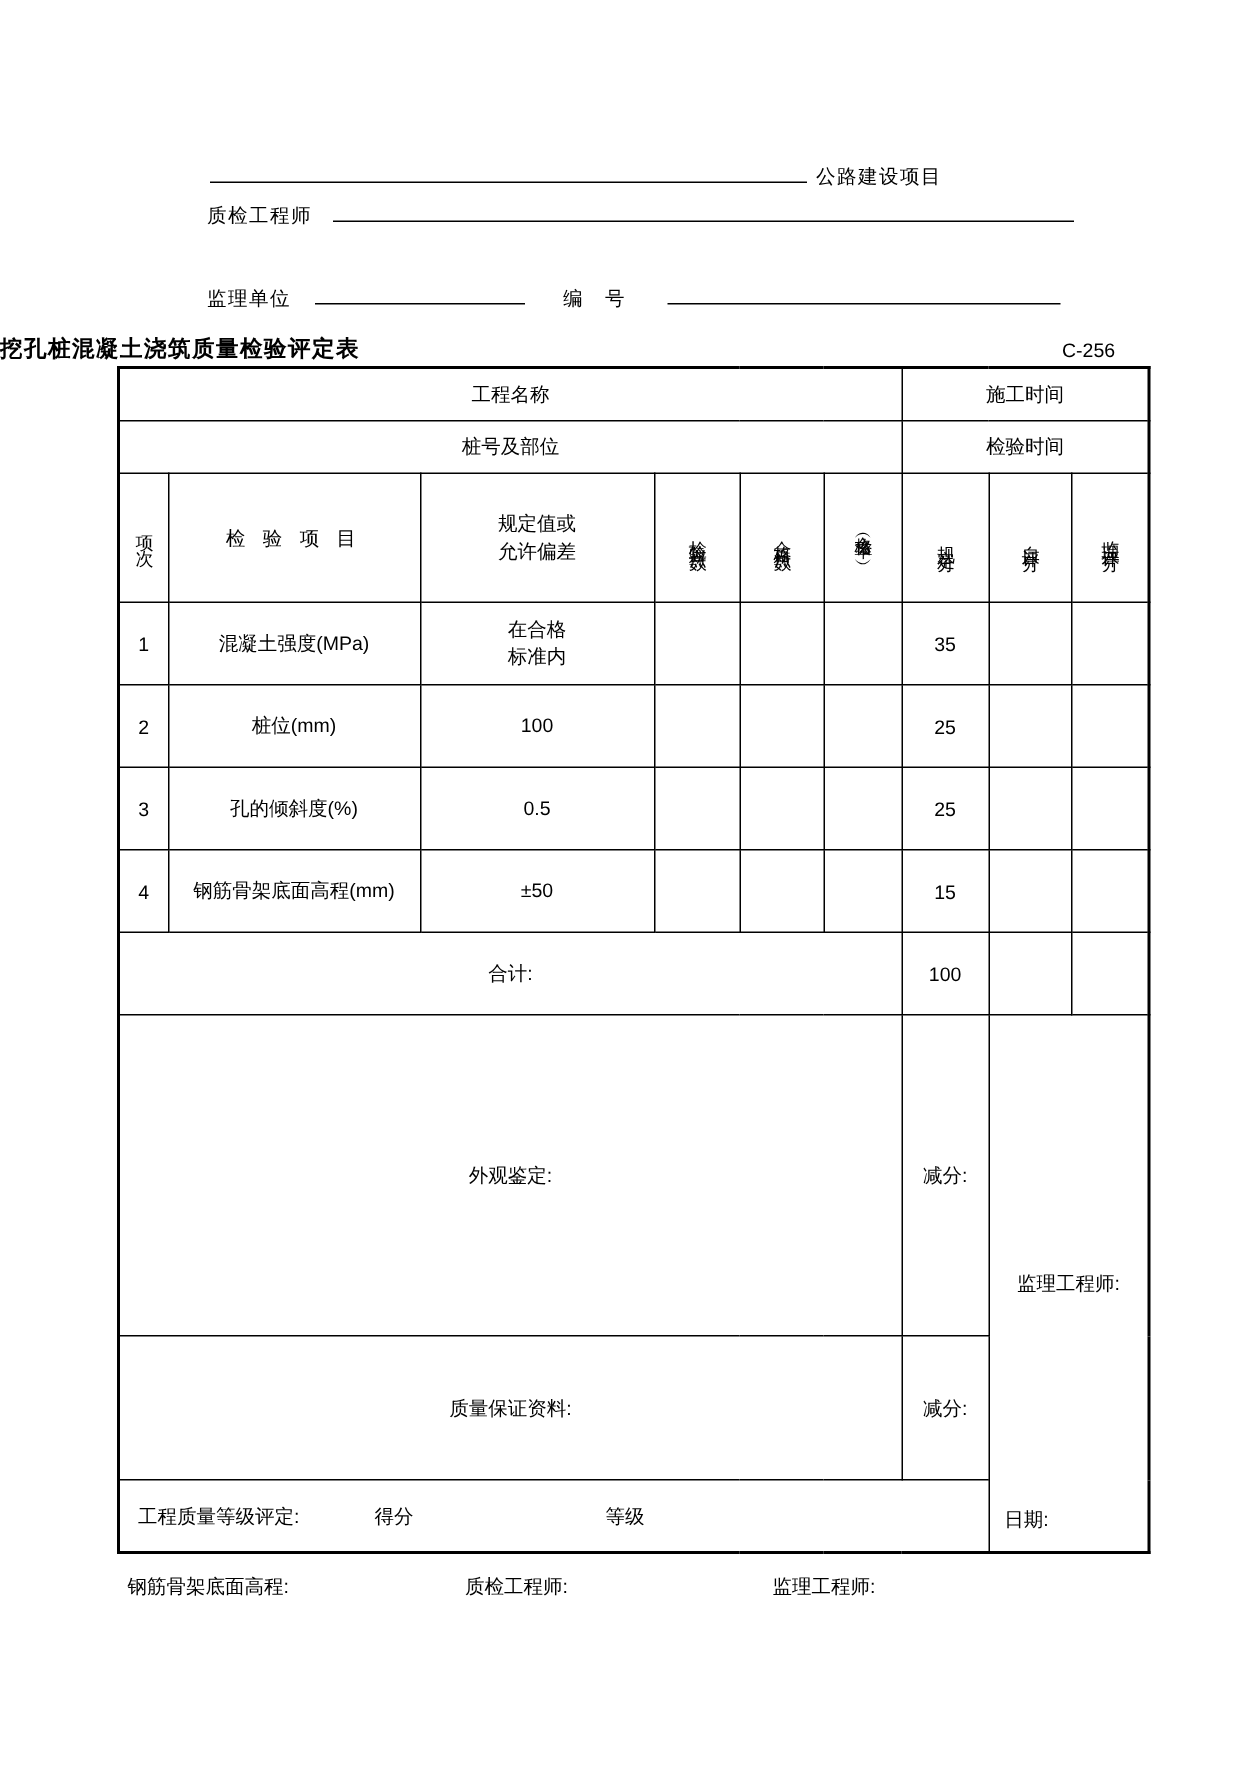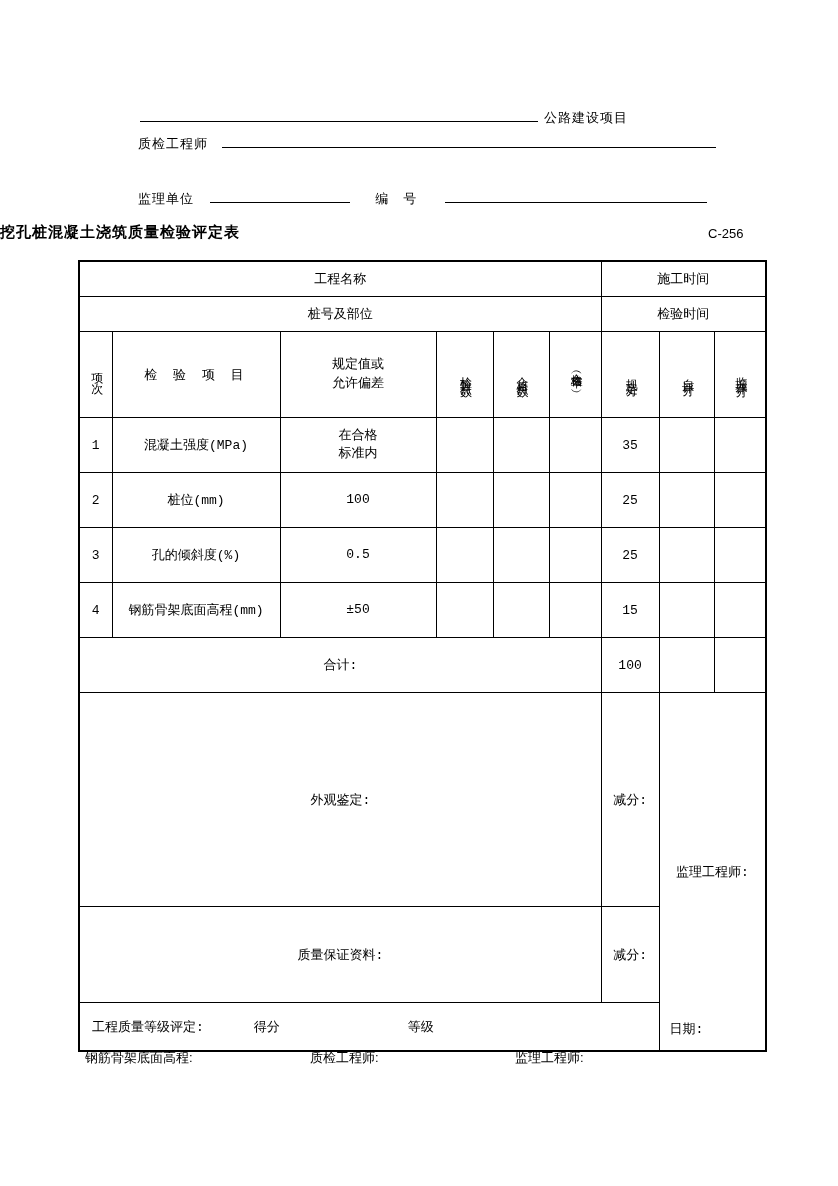--- a/index.html
+++ b/index.html
@@ -21,25 +21,24 @@
 
   
   .form-title {
     position:absolute; top:223px; left:0; width:760px;
     text-align:left; font-weight:bold; font-size:15px; letter-spacing:1px;
   }
   .form-no { position:absolute; top:226px; left:708px; font-size:13px; }
 
   
   table.main {
-    position:absolute; top:260px; left:78px;
+    position:absolute; top:244px; left:78px;
     width:687px;
     border-collapse:collapse; table-layout:fixed;
     border:2px solid #000;
-    font-family:Liberation Mono, monospace;
   }
   table.main td {
     border:1px solid #000;
     padding:0;
     font-size:13px;
     vertical-align:middle;
     text-align:center;
     overflow:hidden;
   }
   .r-info td  { height:34px; }

